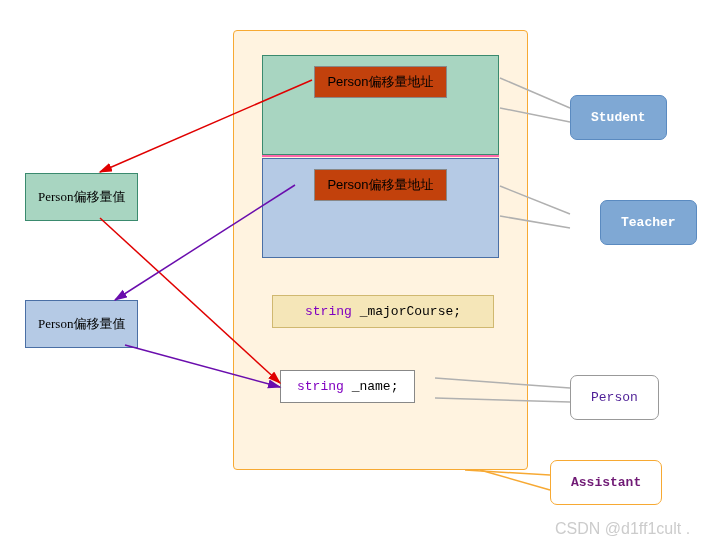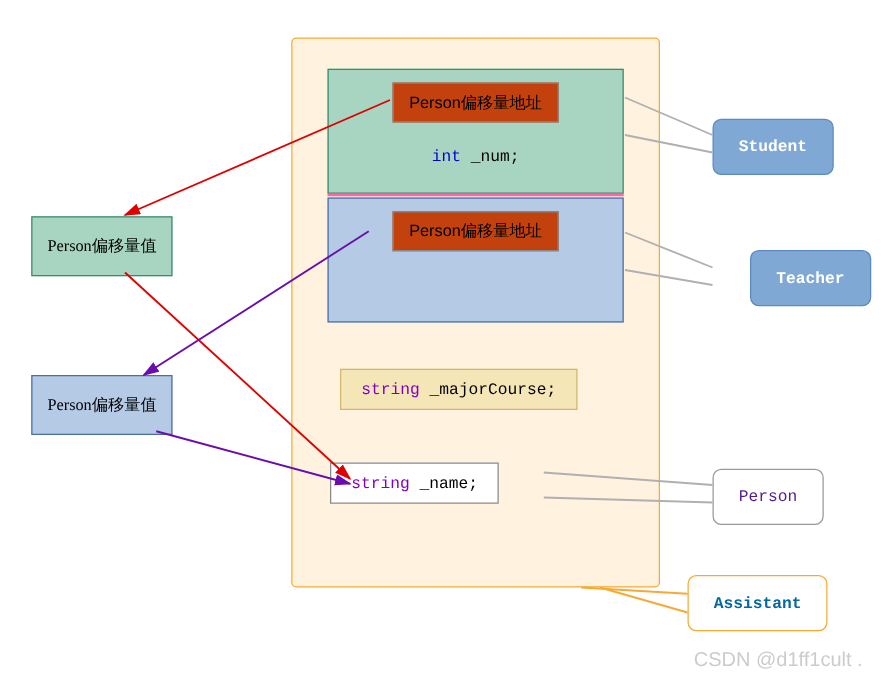--- a/index.html
+++ b/index.html
@@ -4,59 +4,55 @@
   <style>
     * { box-sizing: border-box; margin: 0; padding: 0; }
     body { width: 705px; height: 539px; position: relative; font-family: "Microsoft YaHei", Arial, sans-serif; font-size: 13px; background: #fff; }
     .container-box { position: absolute; border: 1px solid #f7a933; background: #fff3e0; border-radius: 4px; }
     .student-box { position: absolute; background: #a8d5c1; border: 1px solid #3a8a6e; padding: 8px; }
     .teacher-box { position: absolute; background: #b5cae5; border: 1px solid #4a6fa5; padding: 8px; }
     .inner-white { background: #c2410c; border: 1px solid #888; padding: 6px 12px; display: inline-block; margin: 2px auto; }
     .field-label { text-align: center; margin-top: 18px; font-family: "Courier New", monospace; }
     .kw { color: #0000cc; }
     .member { color: #000; }
-    .tan-box { position: absolute; background: #f5e6b8; border: 1px solid #d0b870; padding: 8px 16px; font-family: "Courier New", monospace; }
+    .tan-box { position: absolute; background: #f5e6b8; border: 1px solid #d0b870; padding: 8px 32px; font-family: "Courier New", monospace; }
     .white-box { position: absolute; background: #fff; border: 1px solid #888; padding: 8px 16px; font-family: "Courier New", monospace; }
     .offset-green { position: absolute; background: #a8d5c1; border: 1px solid #3a8a6e; padding: 14px 12px; font-family: "Microsoft YaHei"; }
     .offset-blue { position: absolute; background: #b5cae5; border: 1px solid #4a6fa5; padding: 14px 12px; font-family: "Microsoft YaHei"; }
     .callout { position: absolute; border-radius: 7px; padding: 14px 20px; font-family: "Courier New", monospace; color: #fff; font-weight: bold; }
     .callout-student { background: #7fa8d4; border: 1px solid #5a8ac0; }
     .callout-teacher { background: #7fa8d4; border: 1px solid #5a8ac0; }
     .callout-person { background: #fff; border: 1px solid #999; color: #4c1d95; font-weight: normal; }
-    .callout-assistant { background: #fff; border: 1px solid #f7a933; color: #0369a1; }
+    .callout-assistant { background: #fff; border: 1px solid #f7a933; color: #701a75; }
     svg.overlay { position: absolute; top: 0; left: 0; pointer-events: none; }
     .watermark { position: absolute; color: #ccc; font-size: 16px; }
   </style>
 </head>
 <body>
 
 <div class="container-box" style="left:233px; top:30px; width:295px; height:440px;"></div>
 
 <div class="student-box" style="left:262px; top:55px; width:237px; height:100px; text-align:center;">
   <div class="inner-white">
     <span>Person偏移量地址</span>
-  </div>
-  <div class="field-label">
-    <span class="kw">int</span>
-    <span class="member">_num;</span>
   </div>
 </div>
 
 <div class="teacher-box" style="left:262px; top:158px; width:237px; height:100px; text-align:center;">
   <div class="inner-white">
     <span>Person偏移量地址</span>
   </div>
 </div>
 
 <div class="tan-box" style="left:272px; top:295px;">
   <span style="color:#8000c0;">string</span>
   <span style="color:#000;">_majorCourse</span><span style="color:#000;">;</span>
 </div>
 
-<div class="white-box" style="left:264px; top:370px;">
+<div class="white-box" style="left:280px; top:370px;">
   <span style="color:#8000c0;">string</span>
   <span style="color:#000;">_name;</span>
 </div>
 
 <div class="offset-green" style="left:25px; top:173px;">
   <span>Person偏移量值</span>
 </div>
 <div class="offset-blue" style="left:25px; top:300px;">
   <span>Person偏移量值</span>
 </div>

